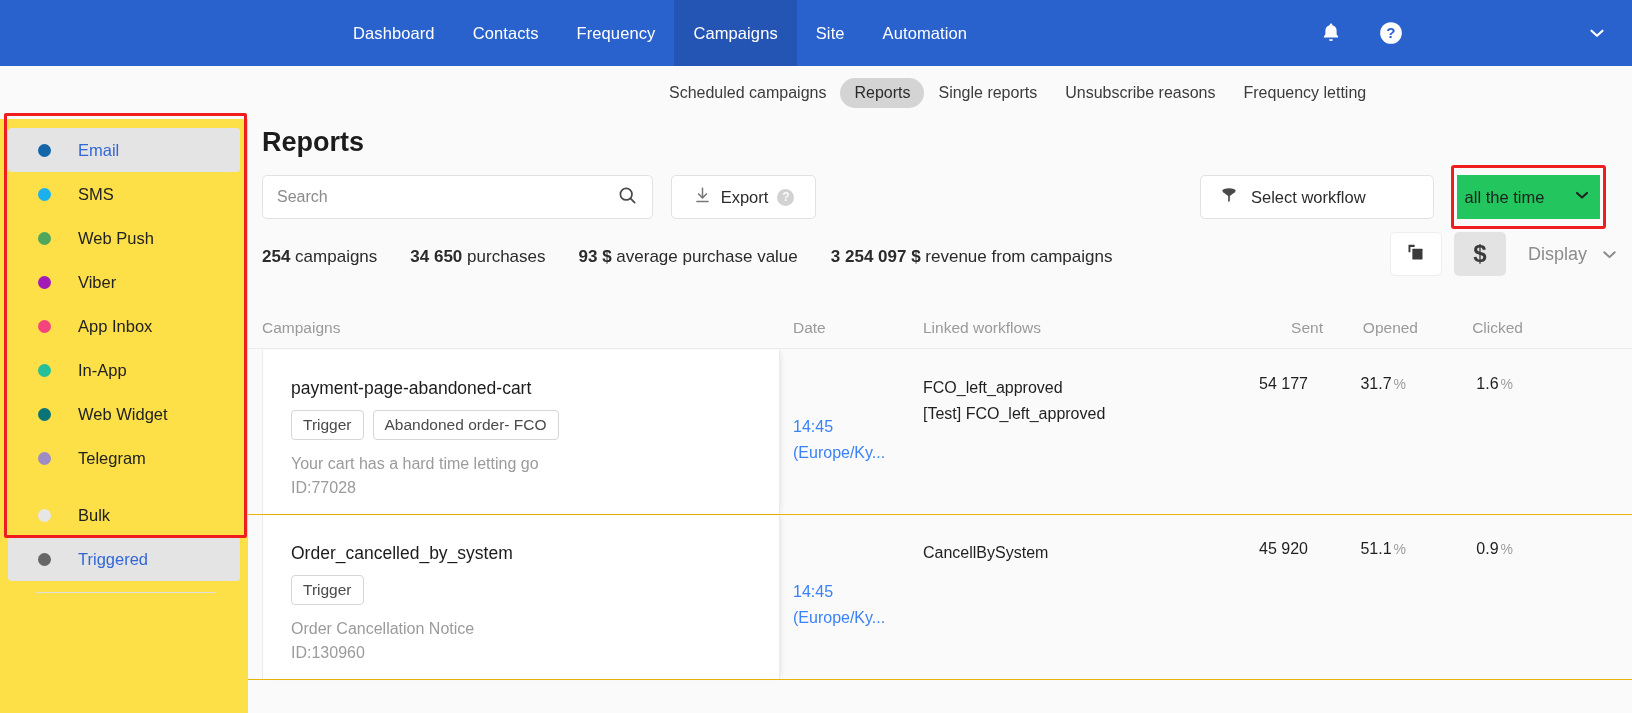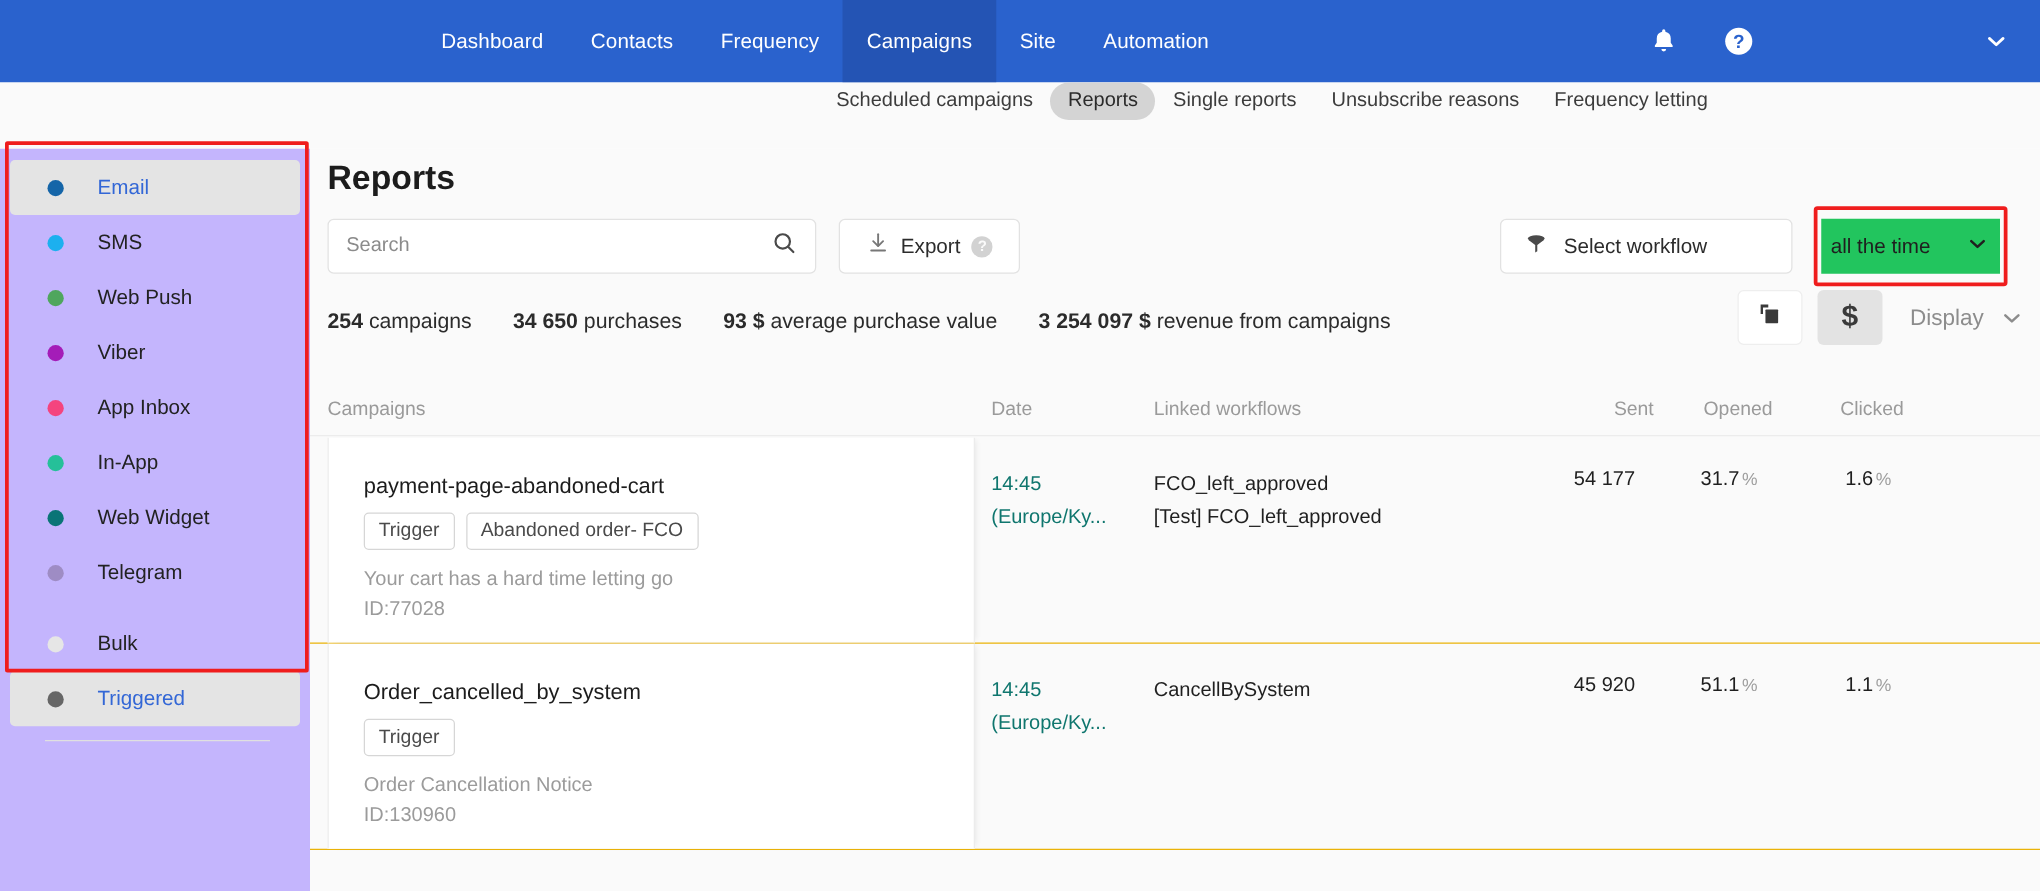--- a/index.html
+++ b/index.html
@@ -42,42 +42,42 @@
   .nav-icon svg { display: block; }
   .topnav-caret { margin-left: 150px; display:flex; align-items:center; cursor:pointer; }
 
   
   .subnav {
     position: absolute;
     top: 66px; left: 0;
     width: 1632px; height: 53px;
     background: #fafafa;
     display: flex;
-    align-items: flex-start;
+    align-items: center;
   }
   .subnav-inner {
     margin-left: 655px;
     display: flex; align-items: center; gap: 0;
   }
   .subnav-item {
     font-size: 16px;
     color: #3c3c3c;
     padding: 6px 14px;
     border-radius: 16px;
     white-space: nowrap;
     cursor: pointer;
   }
   .subnav-item.active { background: #d4d4d4; color: #2b2b2b; }
 
   
   .sidebar {
     position: absolute;
     top: 119px; left: 0;
     width: 248px; height: 594px;
-    background: #c4b5fd;
+    background: #fde047;
     padding-top: 9px;
   }
   .side-item {
     display: flex; align-items: center;
     height: 44px;
     margin: 0 8px;
     padding-left: 30px;
     border-radius: 4px;
     cursor: pointer;
   }
@@ -282,23 +282,24 @@
     left: 532px; top: 0;
     width: 852px; height: 100%;
   }
   .cell {
     position: absolute;
     top: 25px;
     font-size: 16px;
   }
   .cell-date {
     left: 13px;
-    color: #0f766e;
+    color: #3b82f6;
     line-height: 1.62;
     white-space: nowrap;
+    margin-top: 39px;
   }
   .cell-wf {
     left: 143px;
     color: #1f1f1f;
     line-height: 1.6;
     white-space: nowrap;
   }
   .cell-num {
     color: #1f1f1f;
     text-align: right;
@@ -551,20 +552,20 @@
       <div class="data-col">
         <div class="cell cell-date">
           <div>14:45</div>
           <div>(Europe/Ky...</div>
         </div>
         <div class="cell cell-wf">
           <div>CancellBySystem</div>
         </div>
         <div class="cell cell-num cell-sent">45 920</div>
         <div class="cell cell-num cell-opened"><span>51.1</span><span class="pct">%</span></div>
-        <div class="cell cell-num cell-clicked"><span>1.1</span><span class="pct">%</span></div>
+        <div class="cell cell-num cell-clicked"><span>0.9</span><span class="pct">%</span></div>
       </div>
     </div>
 
   </div>
 </div>
 
 <div class="anno-sidebar"></div>
 
 </body></html>

